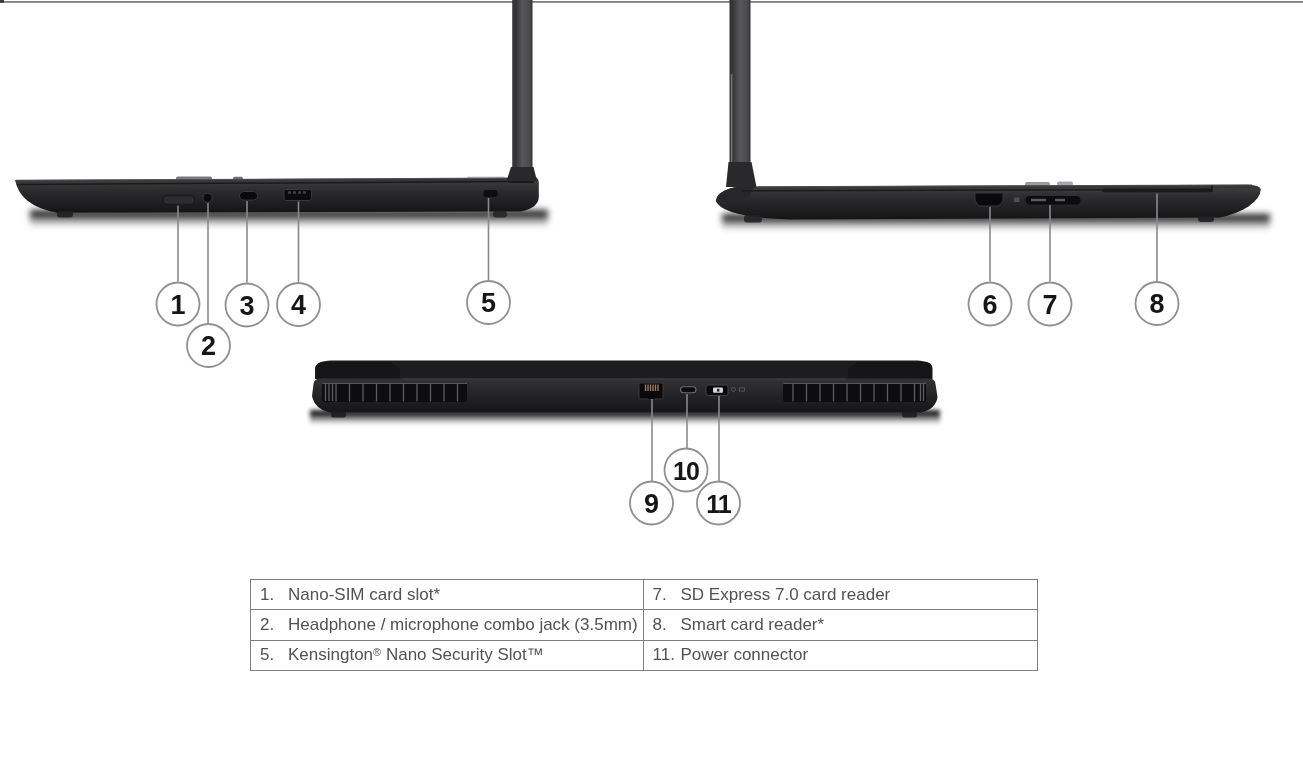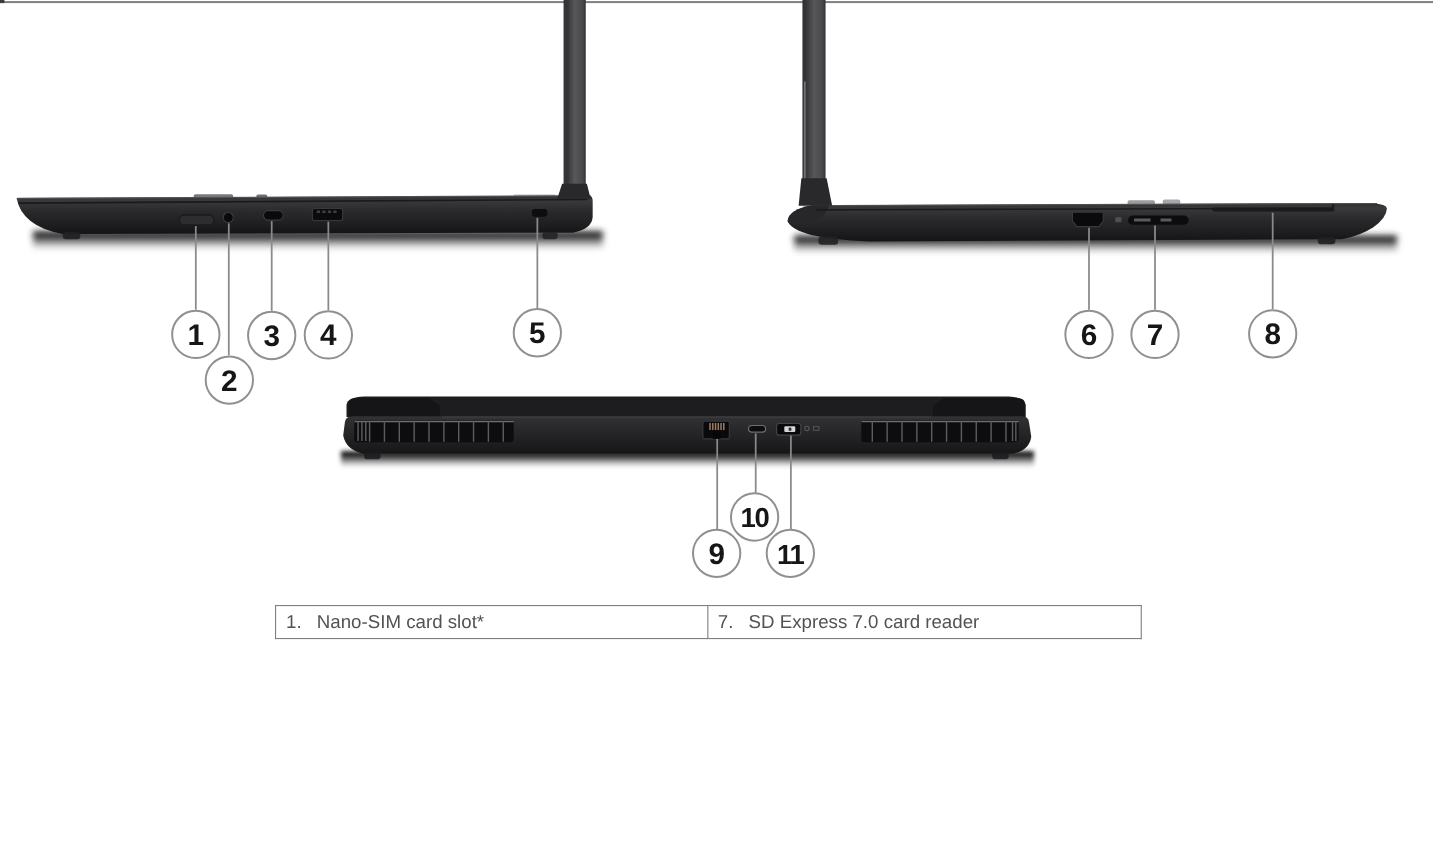--- a/index.html
+++ b/index.html
@@ -1,18 +1,18 @@
 <!DOCTYPE html>
 <html><head><meta charset="utf-8">
 <style>
 html,body{margin:0;padding:0;background:#fff;overflow:hidden}
 body{font-family:"Liberation Sans",sans-serif;width:1303px;height:765px}
 #wrap{position:relative;width:1303px;height:765px}
 #d{position:absolute;left:0;top:0}
-#ports{position:absolute;left:250px;top:550px;border-collapse:collapse;table-layout:fixed;font-size:17px;color:#505254;letter-spacing:0}
+#ports{position:absolute;left:250px;top:579px;border-collapse:collapse;table-layout:fixed;font-size:17px;color:#505254;letter-spacing:0}
 #ports td{border:1px solid #7f7f7f;height:29.3px;padding:0 0 0 9px;vertical-align:middle;white-space:nowrap;overflow:hidden}
 #ports .n{display:inline-block;width:28px}
 #ports .r{font-size:11px;vertical-align:4px}
 </style></head>
 <body>
 <div id="wrap">
 <svg id="d" width="1303" height="765" viewBox="0 0 1303 765">
 <defs>
 <linearGradient id="bodyG" x1="0" y1="0" x2="0" y2="1">
 <stop offset="0" stop-color="#303033"></stop>
@@ -170,14 +170,22 @@
 <table id="ports">
 <colgroup>
         <col style="width:392.5px">
         <col style="width:394px">
       </colgroup>
 <tbody>
         <tr>
           <td><span class="n">1.</span>Nano-SIM card slot*</td>
           <td><span class="n">7.</span>SD Express 7.0 card reader</td>
         </tr>
+<tr>
+          <td><span class="n">2.</span>Headphone / microphone combo jack (3.5mm)</td>
+          <td><span class="n">8.</span>Smart card reader*</td>
+        </tr>
+<tr>
+          <td><span class="n">5.</span>Kensington<span class="r">®</span> Nano Security Slot™</td>
+          <td><span class="n">11.</span>Power connector</td>
+        </tr>
 </tbody>
     </table>
 </div>
 </body></html>

